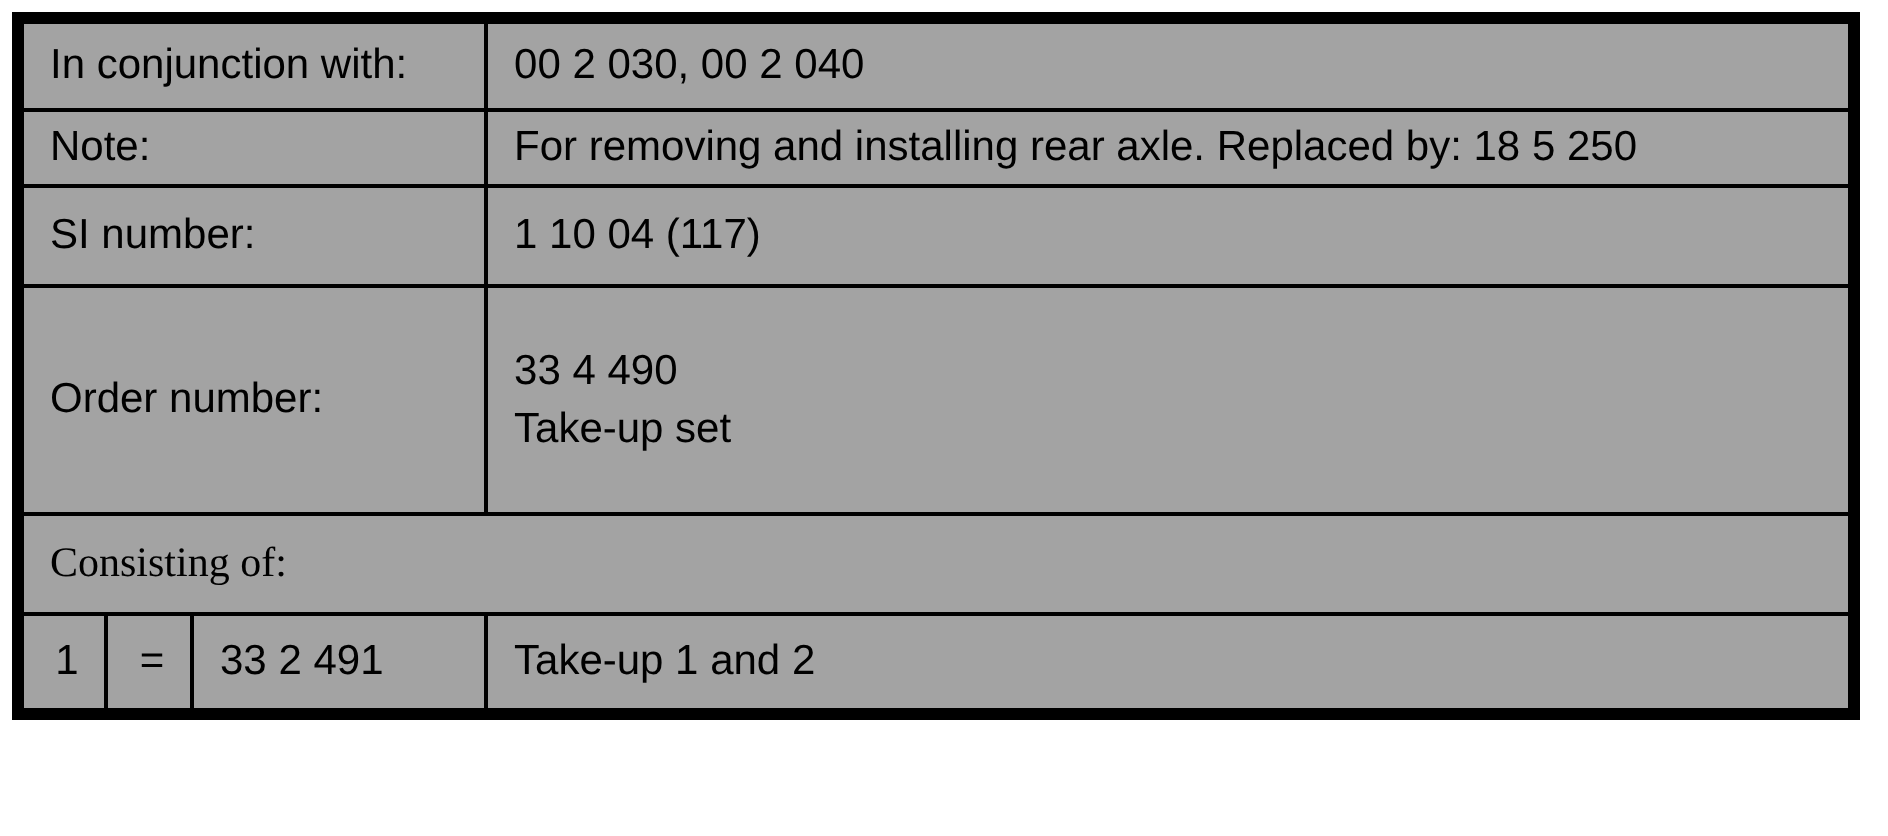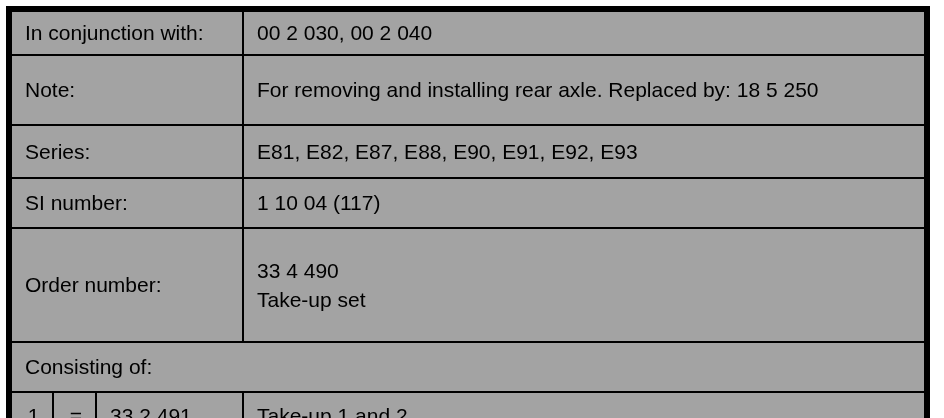--- a/index.html
+++ b/index.html
@@ -39,23 +39,24 @@
   td.label-cell {
     padding-left: 7px;
   }
   td.center-cell {
     text-align: center;
     padding-left: 2px;
     padding-right: 2px;
   }
   td.section-cell {
     padding-left: 7px;
+    font-family: Liberation Serif, serif;
   }
   tr.r-std1   { height: 46px; }
-  tr.r-std2   { height: 70px; }
+  tr.r-std2   { height: 38px; }
   tr.r-std3   { height: 53px; }
   tr.r-std4   { height: 50px; }
   tr.r-order  { height: 114px; }
   tr.r-sect   { height: 50px; }
   tr.r-item   { height: 50px; }
   .vline { display: block; }
 </style>
 </head>
 <body>
 
@@ -69,24 +70,20 @@
     </colgroup>
     <tbody>
       <tr class="r-std1">
         <td colspan="3" class="label-cell">In conjunction with:</td>
         <td class="value-cell">00 2 030, 00 2 040</td>
       </tr>
       <tr class="r-std2">
         <td colspan="3" class="label-cell">Note:</td>
         <td class="value-cell">For removing and installing rear axle. Replaced by: 18 5 250</td>
       </tr>
-      <tr class="r-std3">
-        <td colspan="3" class="label-cell">Series:</td>
-        <td class="value-cell">E81, E82, E87, E88, E90, E91, E92, E93</td>
-      </tr>
       <tr class="r-std4">
         <td colspan="3" class="label-cell">SI number:</td>
         <td class="value-cell">1 10 04 (117)</td>
       </tr>
       <tr class="r-order">
         <td colspan="3" class="label-cell">Order number:</td>
         <td class="value-cell">
           <span class="vline">33 4 490</span>
           <span class="vline">Take-up set</span>
         </td>

